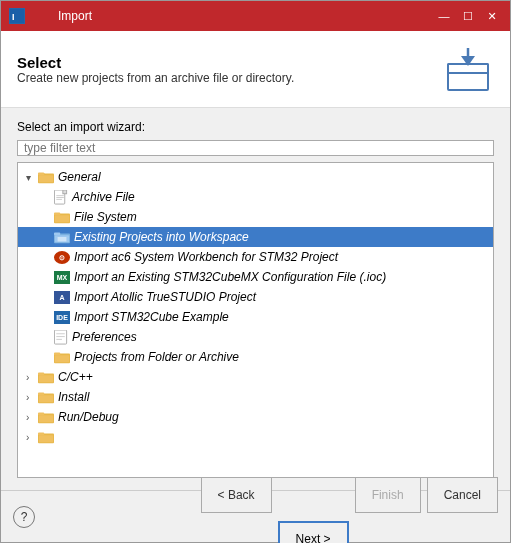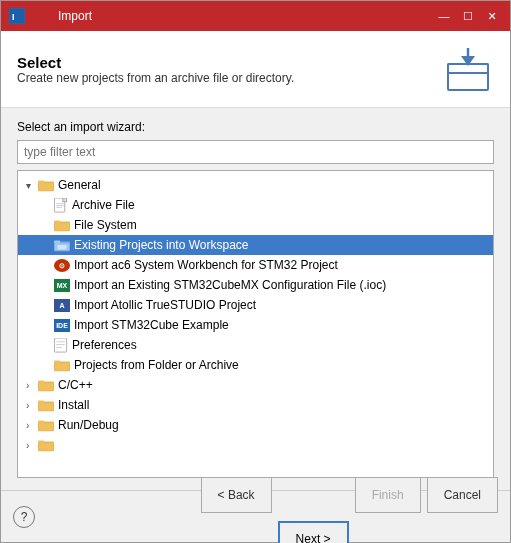--- a/index.html
+++ b/index.html
@@ -105,21 +105,21 @@
     }
 
     .wizard-label {
       font-size: 12px;
       margin-bottom: 6px;
       color: #000;
     }
 
     .filter-input {
       width: 100%;
-      height: 24px;
+      height: 16px;
       border: 1px solid #aaa;
       padding: 2px 6px;
       font-size: 12px;
       color: #777;
       margin-bottom: 6px;
       background: white;
       outline: none;
     }
 
     .tree-container {
@@ -149,21 +149,21 @@
     .tree-item .indent { display: inline-block; }
     .tree-item .arrow {
       display: inline-block;
       width: 12px;
       font-size: 10px;
       color: #555;
       flex-shrink: 0;
     }
     .tree-item.selected .arrow { color: white; }
 
-    .item-label { flex: 1; }
+    .item-label { flex: 1; font-style: italic; }
 
     
     .bottom-bar {
       height: 52px;
       background: #f0f0f0;
       border-top: 1px solid #ccc;
       display: flex;
       align-items: center;
       padding: 0 12px;
       flex-shrink: 0;

